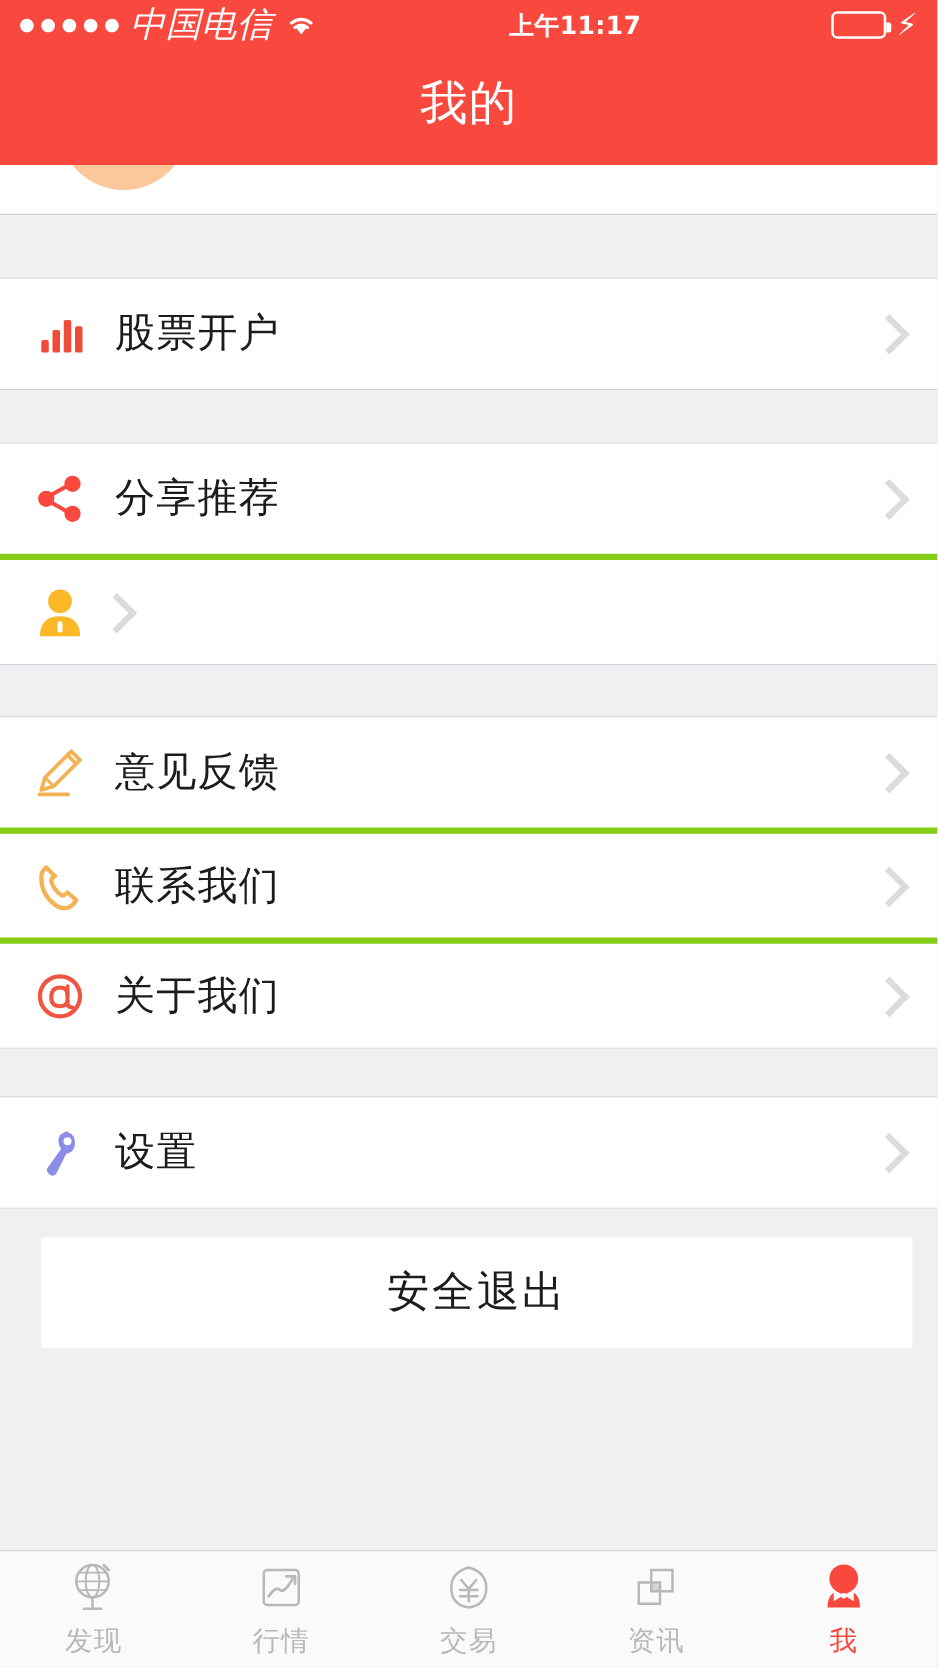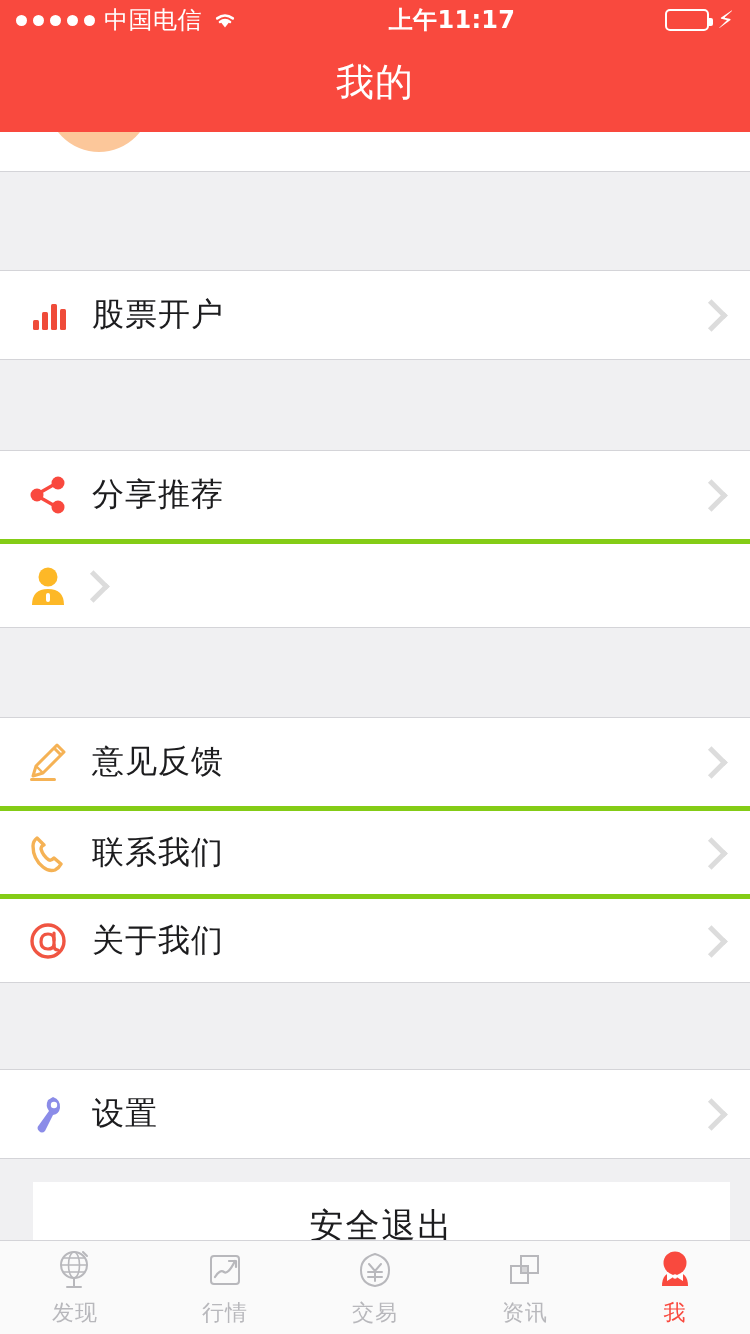--- a/index.html
+++ b/index.html
@@ -13,25 +13,25 @@
 
   
   .header { background:#f9493e; height:132px; position:relative; }
   .statusbar {
     height:40px; display:flex; align-items:center;
     padding:0 16px; color:#fff;
   }
   .sb-left { display:flex; align-items:center; gap:9px; flex:0 0 auto; }
   .dots { display:flex; gap:6px; align-items:center; }
   .dot { width:11px; height:11px; border-radius:50%; background:#fff; }
-  .carrier { font-size:24px; letter-spacing:.5px; }
+  .carrier { font-size:28px; letter-spacing:.5px;font-style:italic; }
   .wifi { width:28px; height:20px; position:relative; display:inline-block; }
   .wifi svg { display:block; }
   .sb-center {
-    flex:1 1 auto; text-align:center; font-size:24px; font-weight:bold;
+    flex:1 1 auto; text-align:center; font-size:20px; font-weight:bold;
     letter-spacing:.3px;
   }
   .sb-right { flex:0 0 auto; display:flex; align-items:center; gap:5px; }
   .batt {
     width:44px; height:22px; border:2px solid #fff; border-radius:5px;
     padding:2px; position:relative;
   }
   .batt::after {
     content:''; position:absolute; right:-6px; top:7px;
     width:4px; height:8px; background:#fff; border-radius:0 2px 2px 0;
@@ -56,21 +56,21 @@
     background:#fcc79a;
   }
 
   
   .gap { background:#f0f0f2; }
   .gap.g1 { height:50px; }
   .gap.g2 { height:42px; }
   .gap.g3 { height:41px; }
   .gap.g4 { height:38px; }
 
-  .group { background:#fff; border-top:1px solid #d4d4d8; border-bottom:1px solid #d4d4d8;margin-top:48px; }
+  .group { background:#fff; border-top:1px solid #d4d4d8; border-bottom:1px solid #d4d4d8; }
 
   .row {
     height:88px; display:flex; align-items:center; padding:0 18px 0 20px;
     position:relative; background:#fff;
   }
   .row + .row { border-top:5px solid #84cc16; }
   .row-icon {
     width:56px; flex:0 0 56px; display:flex; align-items:center;
     justify-content:center;
   }

